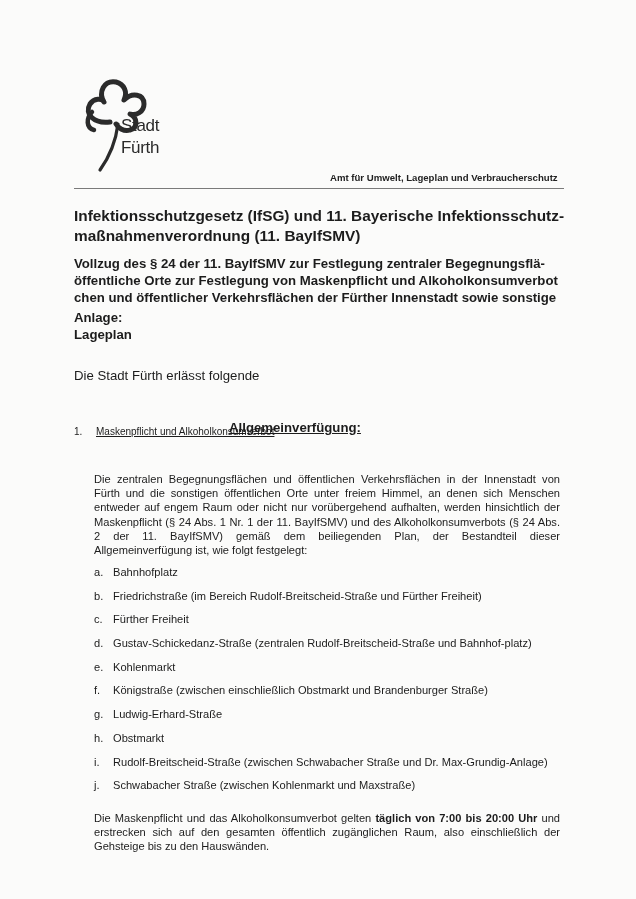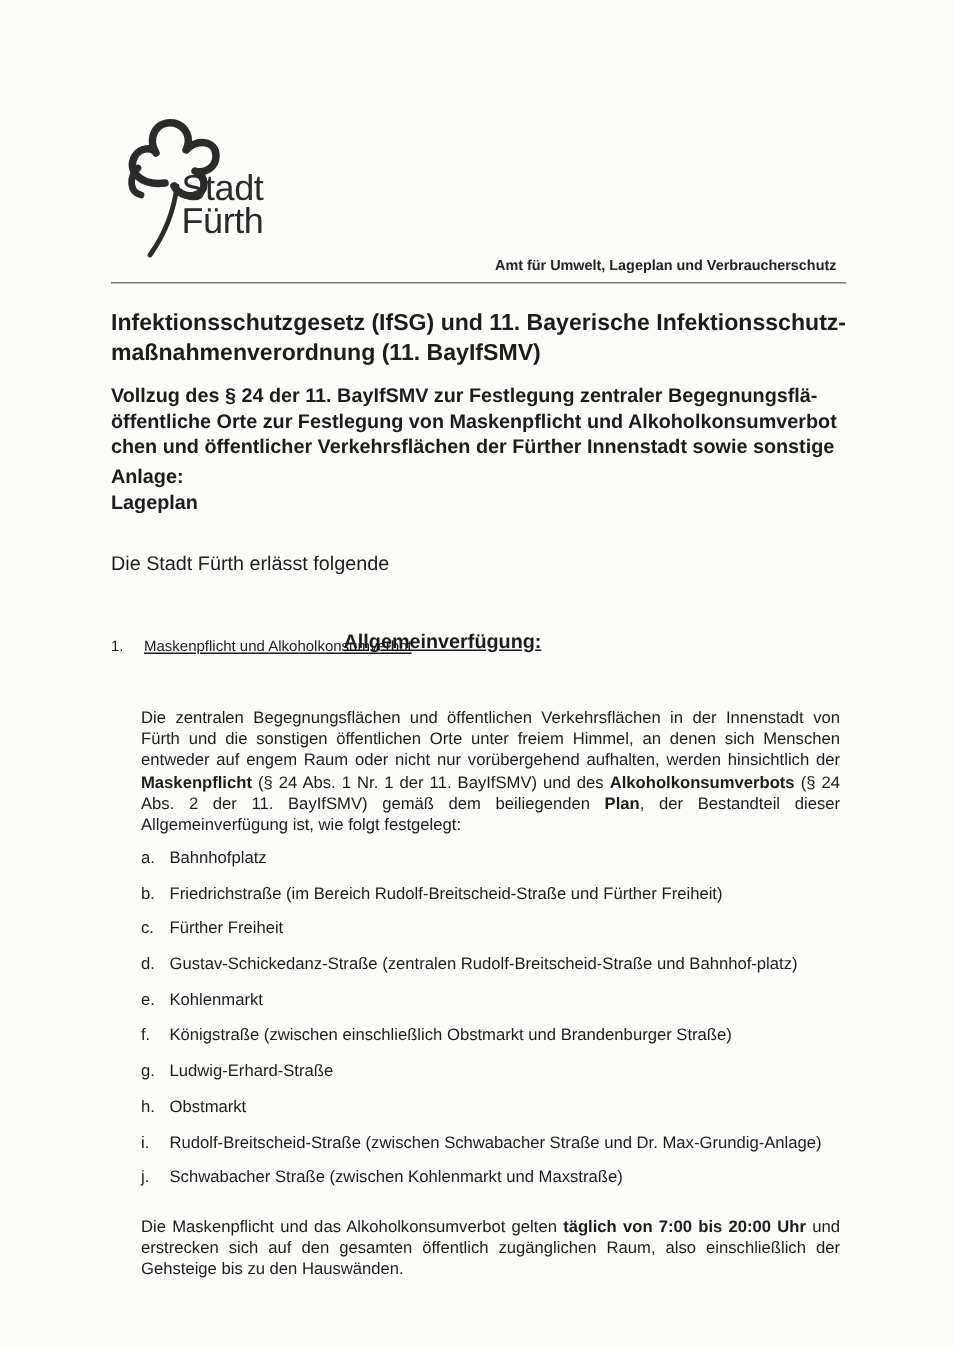--- a/index.html
+++ b/index.html
@@ -5,34 +5,34 @@
     html, body { margin: 0; padding: 0; }
     body {
       width: 636px; height: 899px; overflow: hidden;
       background: #fbfbfa;
       font-family: "Liberation Sans", sans-serif;
       color: #1c1c1c;
       position: relative;
     }
     .abs { position: absolute; }
     .logo { left: 72px; top: 70px; width: 110px; height: 110px; }
-    .logo-text { left: 121px; top: 115px; font-size: 24px; line-height: 22px; color: #2a2a2a; letter-spacing: -0.3px; text-align: right; }
+    .logo-text { left: 121px; top: 115px; font-size: 17px; line-height: 22px; color: #2a2a2a; letter-spacing: -0.3px; text-align: right; }
     .dept { left: 330px; top: 172px; font-size: 9.6px; font-weight: bold; color: #222; white-space: nowrap; }
     .rule { left: 74px; top: 188px; width: 490px; height: 0; border-top: 1.5px solid #7a7a7a; }
     .title { left: 74px; top: 206px; width: 500px; font-size: 15.4px; font-weight: bold; line-height: 20px; }
     .subtitle { left: 74px; top: 255px; width: 500px; font-size: 13.2px; font-weight: bold; line-height: 17px; }
     .anlage { left: 74px; top: 309px; font-size: 13.2px; font-weight: bold; line-height: 17px; }
     .intro { left: 74px; top: 368px; font-size: 13.2px; }
     .av { left: 0; width: 580px; top: 420px; text-align: center; font-size: 13.2px; font-weight: bold; }
     .av span { text-decoration: underline; margin-left: 10px; }
     .sec { left: 74px; top: 426px; font-size: 10px; font-weight: normal; white-space: nowrap; }
     .sec .num { display: inline-block; width: 22px; }
     .sec .lbl { text-decoration: underline; }
     .para { left: 94px; top: 472px; width: 466px; font-size: 11.1px; line-height: 14.2px; text-align: justify; }
-    .para b { font-weight: bold; }
+    .para b { font-weight: normal; }
     .list { left: 94px; top: 563px; width: 470px; margin: 0; padding: 0; list-style: none; font-size: 11.1px; }
     .list li { display: flex; line-height: 19px; margin-bottom: 4.7px; }
     .list li .m { width: 19px; flex: none; }
     .list li .t { flex: 1; }
     .list li.two .t { line-height: 19px; }
     .closing { left: 94px; top: 811px; width: 466px; font-size: 11.1px; line-height: 14.2px; text-align: justify; }
   </style>
 </head>
 <body>
 

